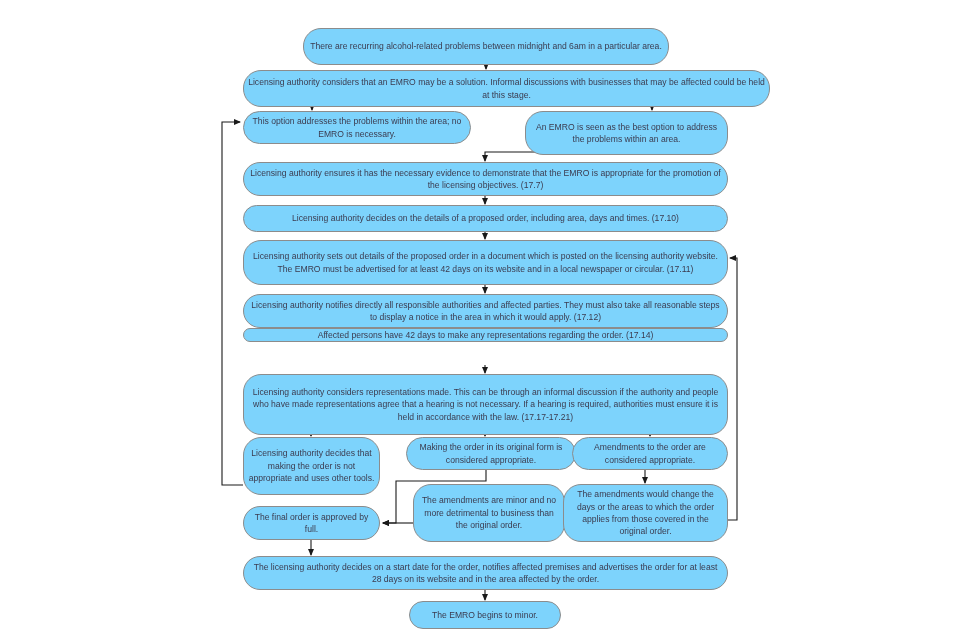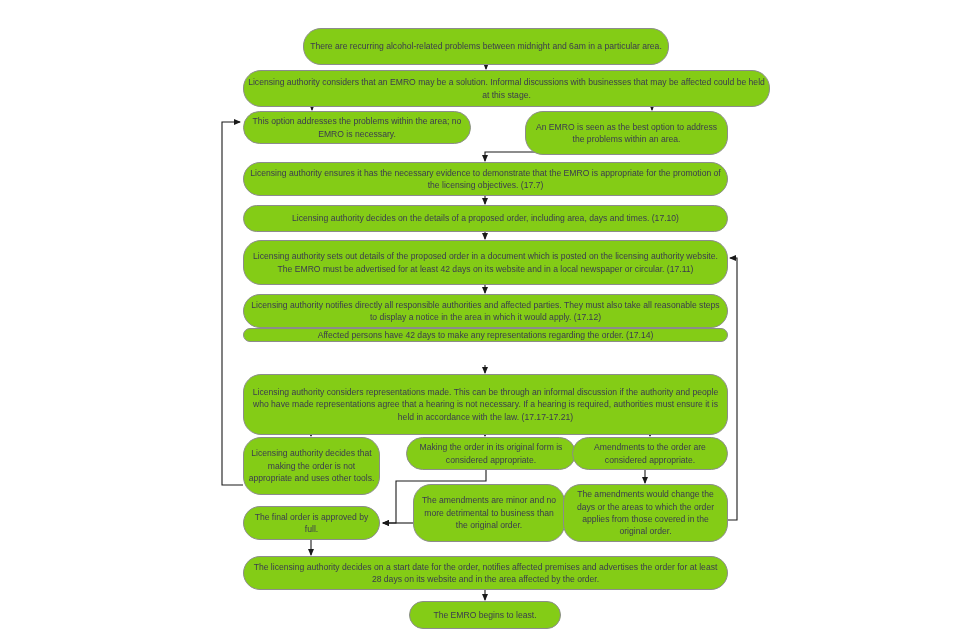--- a/index.html
+++ b/index.html
@@ -23,21 +23,21 @@
     left: 0;
     top: 0;
     width: 960px;
     height: 640px;
   }
   .node {
     position: absolute;
     box-sizing: border-box;
     border: 1px solid #8c8c8c;
     border-radius: 18px;
-    background: #84cc16;
+    background: #7dd3fc;
     color: #3b3b4f;
     font-size: 8.6px;
     line-height: 12.4px;
     text-align: center;
     display: flex;
     align-items: center;
     justify-content: center;
     padding: 3px 4px;
     z-index: 2;
   }
@@ -124,16 +124,16 @@
       <div class="node" style="left: 563px; top: 484px; width: 165px; height: 58px; border-color: rgb(140, 140, 140); color: rgb(59, 59, 79);">
         <span>The amendments would change the days or the areas to which the order applies from those covered in the original order.</span>
       </div>
       <div class="node" style="left: 243px; top: 506px; width: 137px; height: 34px; border-color: rgb(140, 140, 140); color: rgb(59, 59, 79);">
         <span>The final order is approved by full.</span>
       </div>
       <div class="node" style="left: 243px; top: 556px; width: 485px; height: 34px; border-color: rgb(140, 140, 140); color: rgb(59, 59, 79);">
         <span>The licensing authority decides on a start date for the order, notifies affected premises and advertises the order for at least 28 days on its website and in the area affected by the order.</span>
       </div>
       <div class="node" style="left: 409px; top: 601px; width: 152px; height: 28px; border-color: rgb(140, 140, 140); color: rgb(59, 59, 79);">
-        <span>The EMRO begins to least.</span>
+        <span>The EMRO begins to minor.</span>
       </div>
     </div>
 </div>
 
 </body></html>

